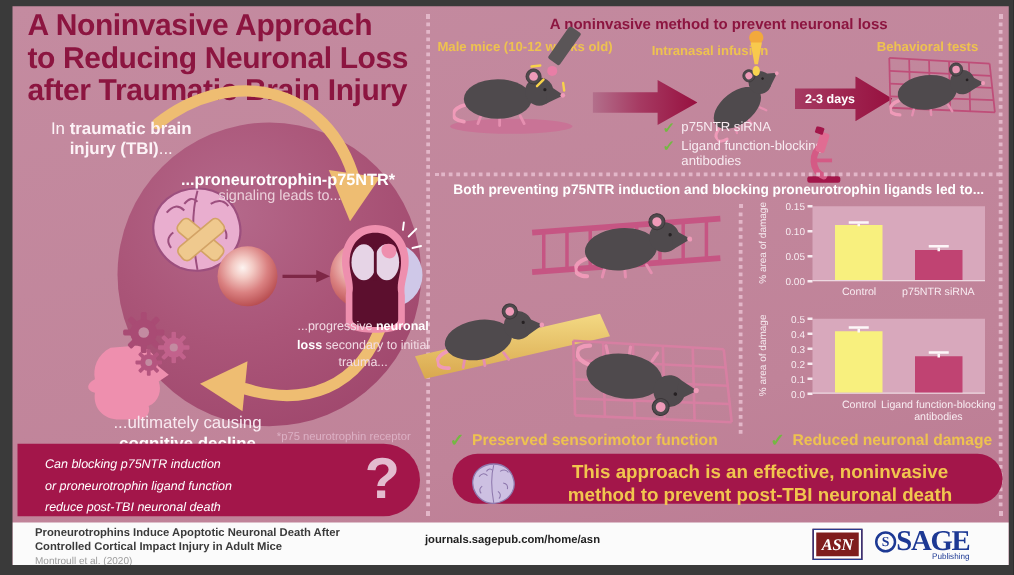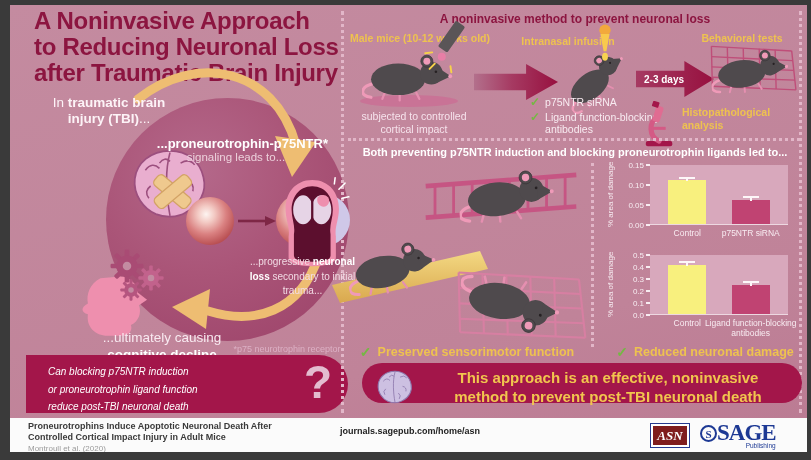--- a/index.html
+++ b/index.html
@@ -169,21 +169,21 @@
         </g>
       </symbol>
       <symbol id="sym-dropper" viewBox="0 0 24 44">
         <circle cx="12" cy="7" r="6.2" fill="#f2a93c"></circle>
         <path d="M7,11 L17,11 L13.5,30 L10.5,30 Z" fill="#f8c94d"></path>
         <ellipse cx="12" cy="36" rx="3.2" ry="4.4" fill="#f8d34f"></ellipse>
       </symbol>
     </defs>
   </svg>
 
-  <section class="abs" style="left:16px;top:0;width:331px;height:315px;">
+  <section class="abs" style="left:4px;top:0;width:331px;height:315px;">
     <div class="abs" style="left:8px;top:3px;width:324px;">
       <div class="title-line">A Noninvasive Approach</div>
       <div class="title-line">to Reducing Neuronal Loss</div>
       <div class="title-line">after Traumatic Brain Injury</div>
     </div>
 
     <div class="cycle-circle abs" style="left:80px;top:93px;width:243px;height:243px;"></div>
 
     <svg class="abs" width="331" height="413" viewBox="0 0 331 413" style="left:0;top:0;">
       <path d="M112,94 C170,48 248,62 270,140" stroke="#eebd72" stroke-width="9" fill="none" stroke-linecap="round"></path>
@@ -256,21 +256,20 @@
   <div class="step-label abs" style="left:498px;top:30px;width:120px;">Intranasal infusion</div>
   <div class="step-label abs" style="left:680px;top:27px;width:104px;">Behavioral tests</div>
 
   <div class="abs" style="left:350px;top:90px;width:98px;height:12px;border-radius:50%;background:#c97396;"></div>
   <svg class="abs" width="92" height="50" style="left:352px;top:47px;">
         <use href="#sym-mouse"></use>
       </svg>
   <svg class="abs" width="46" height="54" style="left:414px;top:16px;">
         <use href="#sym-impactor"></use>
       </svg>
-  <div class="caption abs" style="left:340px;top:105px;width:128px;">subjected to controlled cortical impact</div>
 
   <div class="block-arrow abs" style="left:464px;top:59px;width:84px;height:36px;"></div>
 
   <svg class="abs" width="74" height="42" style="left:548px;top:54px;transform:rotate(-38deg);">
         <use href="#sym-mouse"></use>
       </svg>
   <svg class="abs" width="22" height="42" style="left:584px;top:18px;">
         <use href="#sym-dropper"></use>
       </svg>
   <div class="abs" style="left:520px;top:91px;width:132px;">
@@ -290,21 +289,20 @@
   <svg class="abs" width="102" height="62" style="left:690px;top:34px;color:#bf4e79;">
         <use href="#sym-grid"></use>
       </svg>
   <svg class="abs" width="80" height="44" style="left:700px;top:44px;transform:rotate(-6deg);">
         <use href="#sym-mouse"></use>
       </svg>
 
   <svg class="abs" width="34" height="46" style="left:633px;top:96px;">
         <use href="#sym-microscope"></use>
       </svg>
-  <div class="yellow-caption abs" style="left:672px;top:101px;width:108px;">Histopathological analysis</div>
 
   <div class="hdots abs" style="left:338px;top:133px;width:452px;"></div>
 
   <div class="rp-heading2 abs" style="left:336px;top:141px;width:458px;">Both preventing p75NTR induction and blocking proneurotrophin ligands led to...</div>
 
   <svg class="abs" width="158" height="70" style="left:412px;top:160px;color:#c65583;">
         <use href="#sym-ladder"></use>
       </svg>
   <svg class="abs" width="98" height="54" style="left:448px;top:164px;transform:rotate(-5deg);">
         <use href="#sym-mouse"></use>

